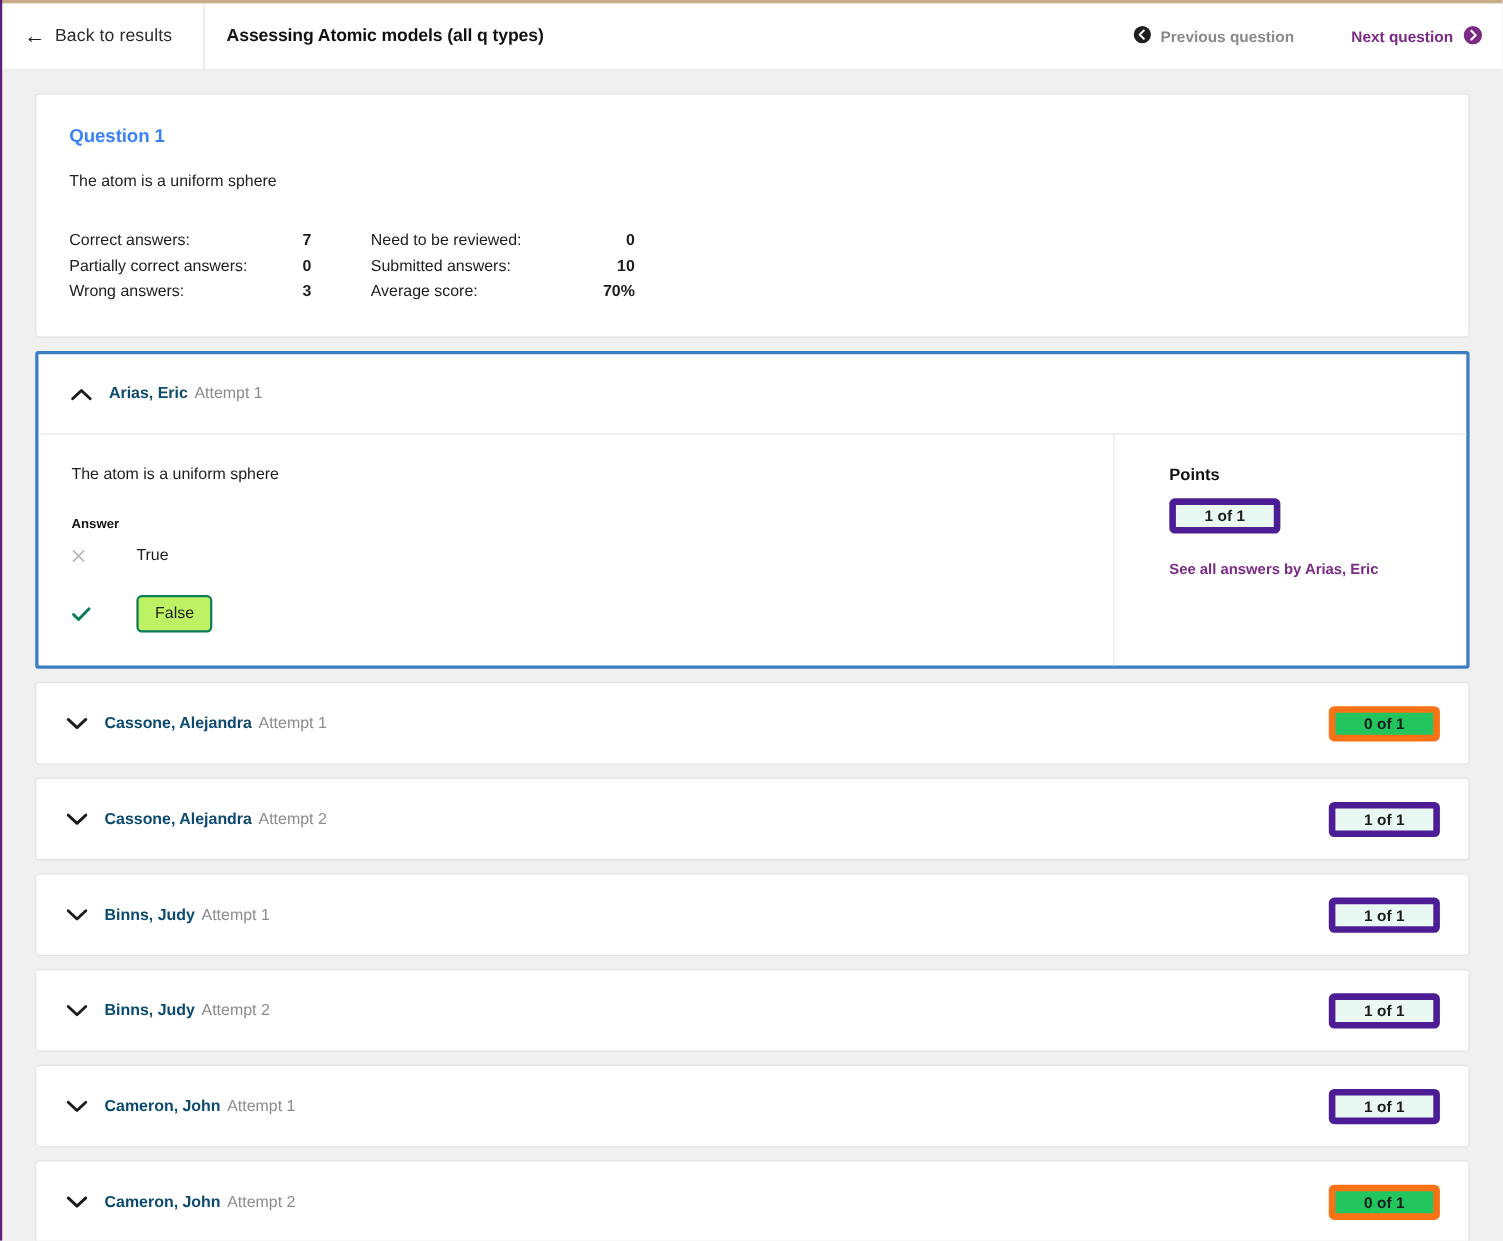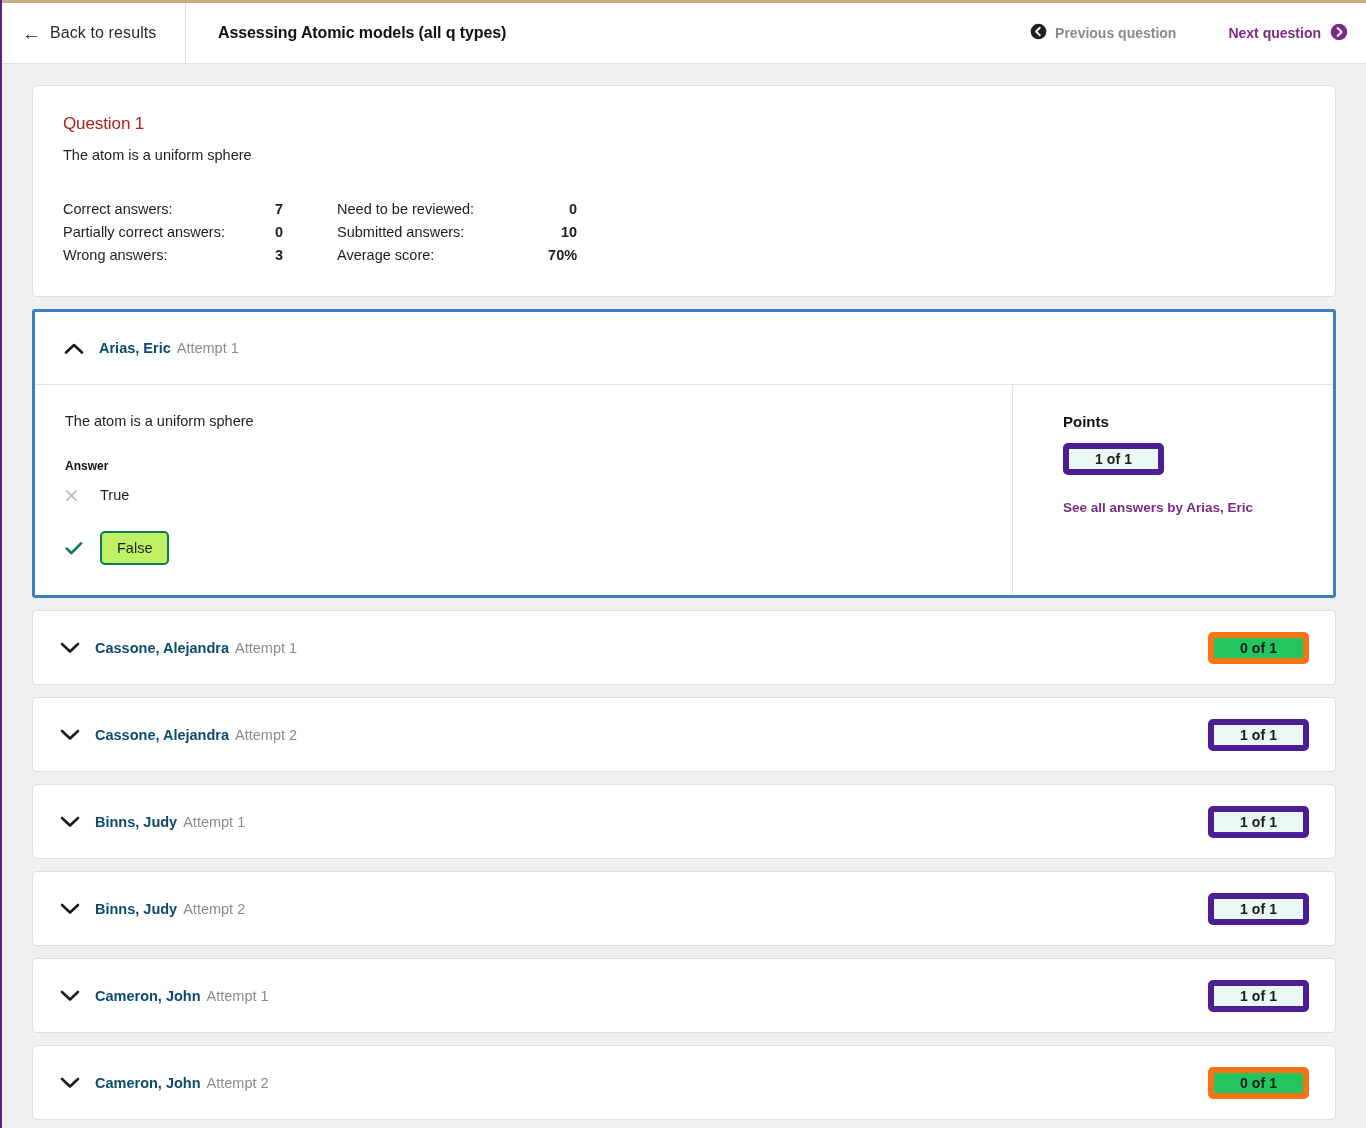--- a/index.html
+++ b/index.html
@@ -61,21 +61,21 @@
     margin-right: 9px;
     font-weight: bold;
   }
   .back-label {
     font-size: 16px;
     color: #2b2b2b;
     font-weight: 400;
     letter-spacing: .1px;
   }
   .quiz-title {
-    margin-left: 32px;
+    margin-left: 20px;
     font-size: 16px;
     font-weight: bold;
     color: #111111;
     letter-spacing: -.1px;
   }
   .nav-right {
     margin-left: auto;
     display: flex;
     align-items: center;
     padding-right: 18px;
@@ -108,23 +108,23 @@
     background: #ffffff;
     border: 1px solid #e0e0e0;
     border-radius: 4px;
     margin: 0 30px 12px 30px;
   }
 
   
   .summary-card { margin-top: 21px; padding: 28px 30px 26px 30px; }
   .summary-title {
     font-size: 17px;
-    font-weight: normal;
-    color: #b91c1c;
-    margin-bottom: 13px;
+    font-weight: bold;
+    color: #3b82f6;
+    margin-bottom: 23px;
     letter-spacing: -.1px;
   }
   .summary-question {
     font-size: 14.5px;
     color: #222222;
     margin-bottom: 38px;
   }
   .stats {
     display: flex;
   }
@@ -191,20 +191,21 @@
   .answer-label {
     font-size: 12px;
     font-weight: bold;
     color: #111111;
     margin-bottom: 10px;
   }
   .choice-row {
     display: flex;
     align-items: center;
     min-height: 24px;
+    gap: 24px;
   }
   .choice-row.selected { margin-top: 24px; }
   .mark {
     width: 26px;
     display: flex;
     align-items: center;
     justify-content: flex-start;
     flex: 0 0 26px;
   }
   .choice-text {

